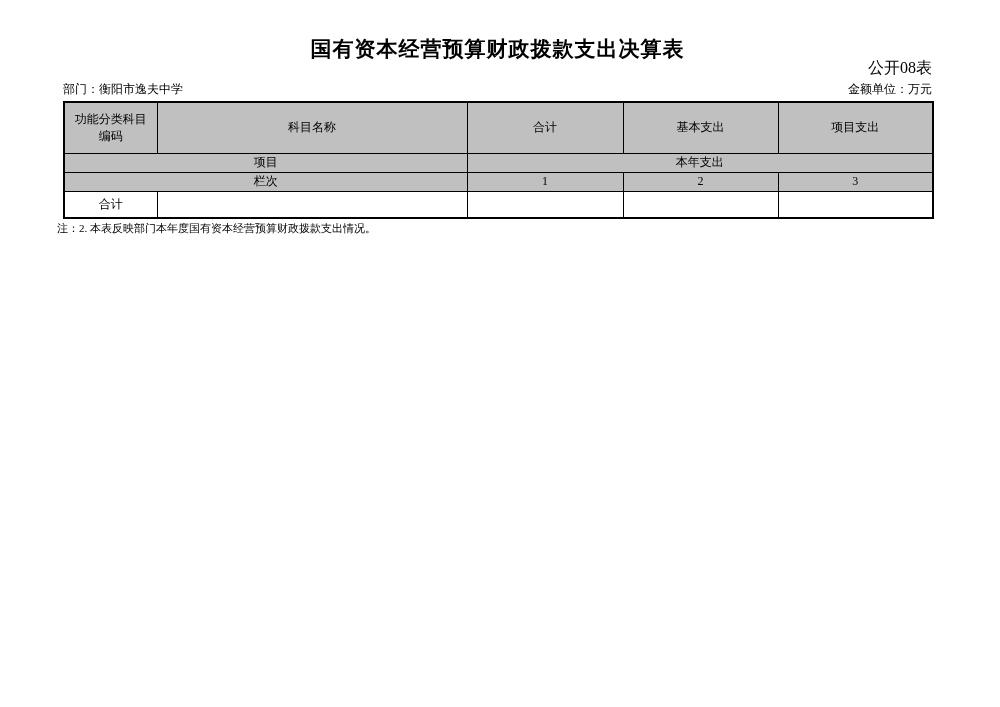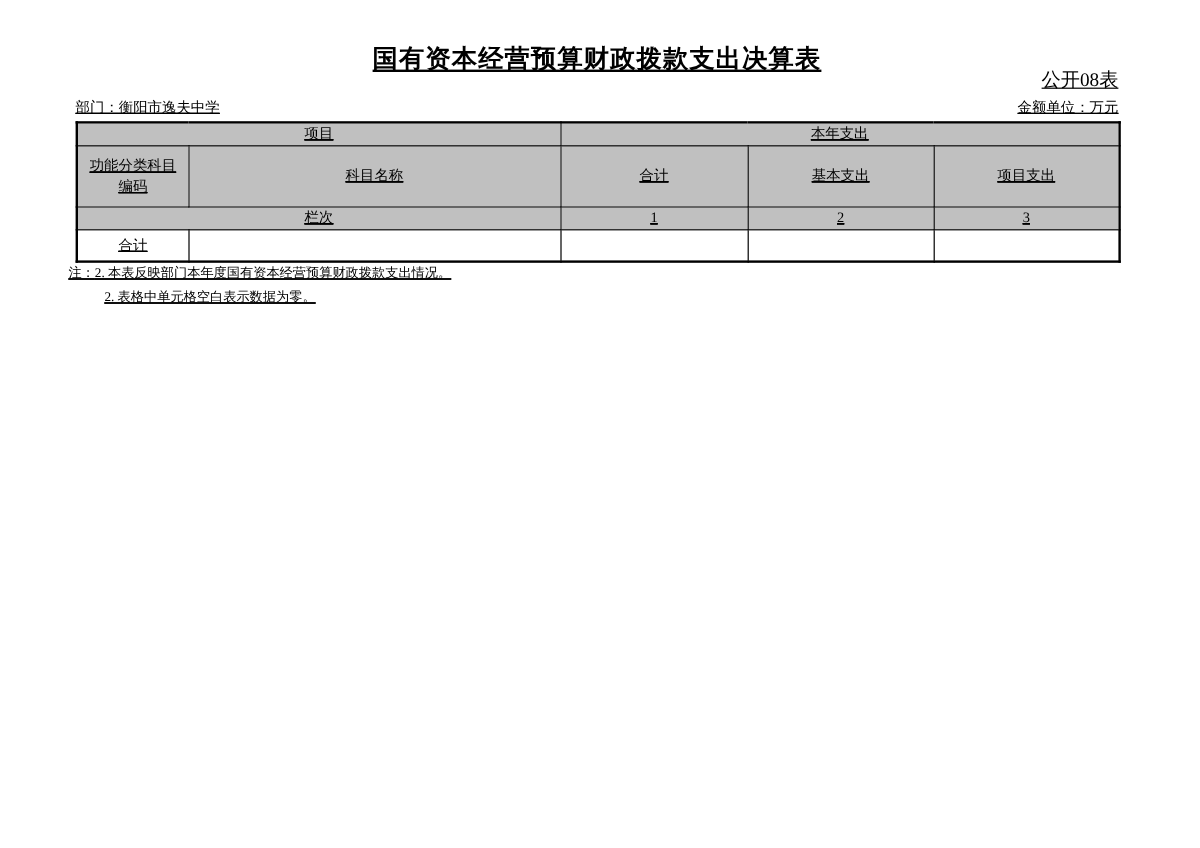--- a/index.html
+++ b/index.html
@@ -1,15 +1,15 @@
 <!DOCTYPE html>
 <html style="--header-bg: #c0c0c0; --border-color: #000000; --page-bg: #ffffff;"><head>
 <meta charset="utf-8">
 <style>
-  * { box-sizing: border-box; text-decoration: underline; }
+  * { box-sizing: border-box; }
   html, body { margin: 0; padding: 0; }
   body {
     width: 1000px;
     height: 707px;
     position: relative;
     background: var(--page-bg, #ffffff);
     color: #000;
     font-family: "Liberation Serif", "DejaVu Serif", serif;
   }
 
@@ -95,31 +95,31 @@
 
 <table class="report">
   <colgroup>
     <col style="width:93px">
     <col style="width:310px">
     <col style="width:156px">
     <col style="width:155px">
     <col style="width:155px">
   </colgroup>
   <tbody>
-    <tr class="gray r1">
-      <td colspan="2">项目</td>
-      <td colspan="3">本年支出</td>
-    </tr>
     <tr class="gray r2">
       <td class="prewrap">功能分类科目
 编码</td>
       <td>科目名称</td>
       <td>合计</td>
       <td>基本支出</td>
       <td>项目支出</td>
+    </tr>
+    <tr class="gray r1">
+      <td colspan="2">项目</td>
+      <td colspan="3">本年支出</td>
     </tr>
     <tr class="gray r3">
       <td colspan="2">栏次</td>
       <td>1</td>
       <td>2</td>
       <td>3</td>
     </tr>
     <tr class="r4">
       <td class="cell-left">合计</td>
       <td></td>
@@ -127,16 +127,13 @@
       <td></td>
       <td></td>
     </tr>
   </tbody>
 </table>
 
 <div class="notes">
   <div class="note-line">
     <span>注：</span><span>2. 本表反映部门本年度国有资本经营预算财政拨款支出情况。</span>
   </div>
-  <div class="note-line indent">
-    <span>2. 表格中单元格空白表示数据为零。</span>
-  </div>
 </div>
 
 </body></html>

